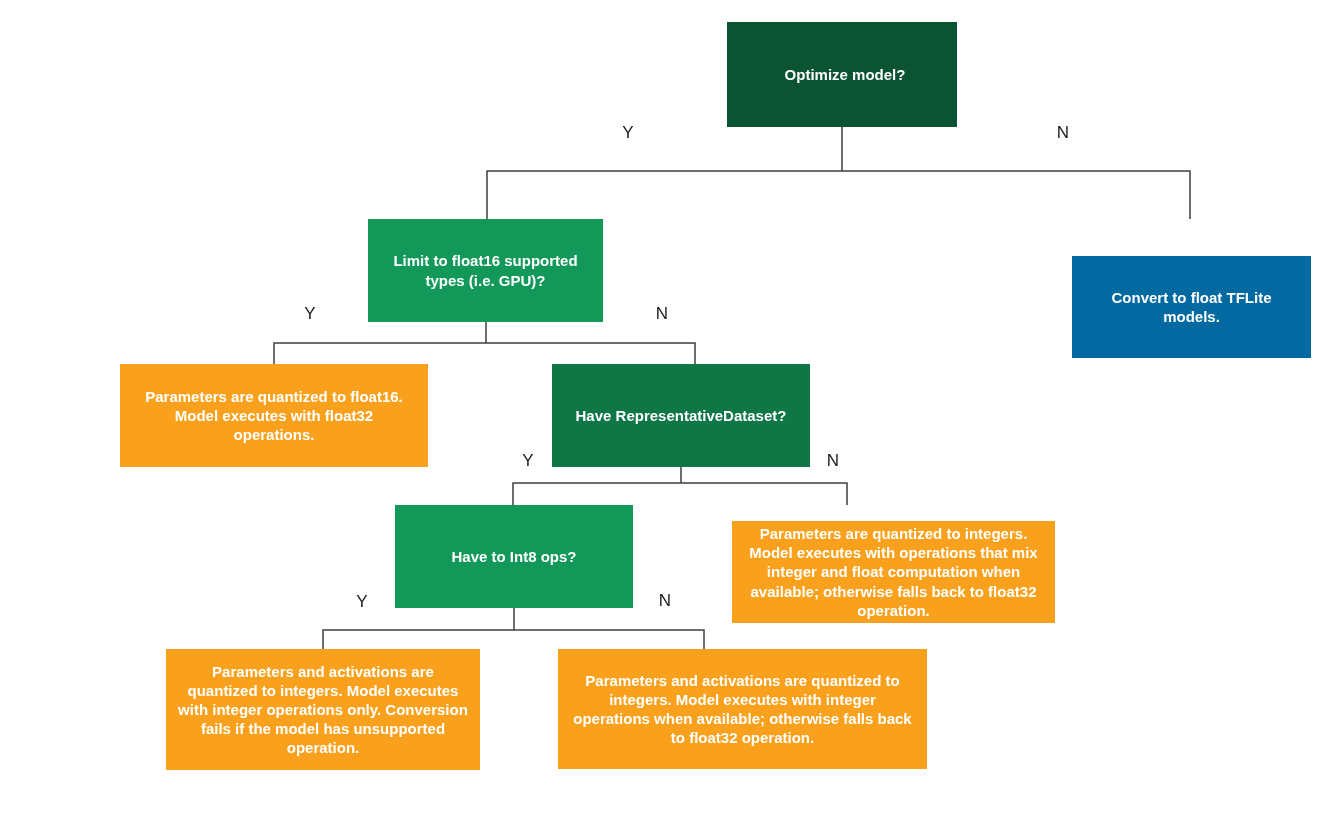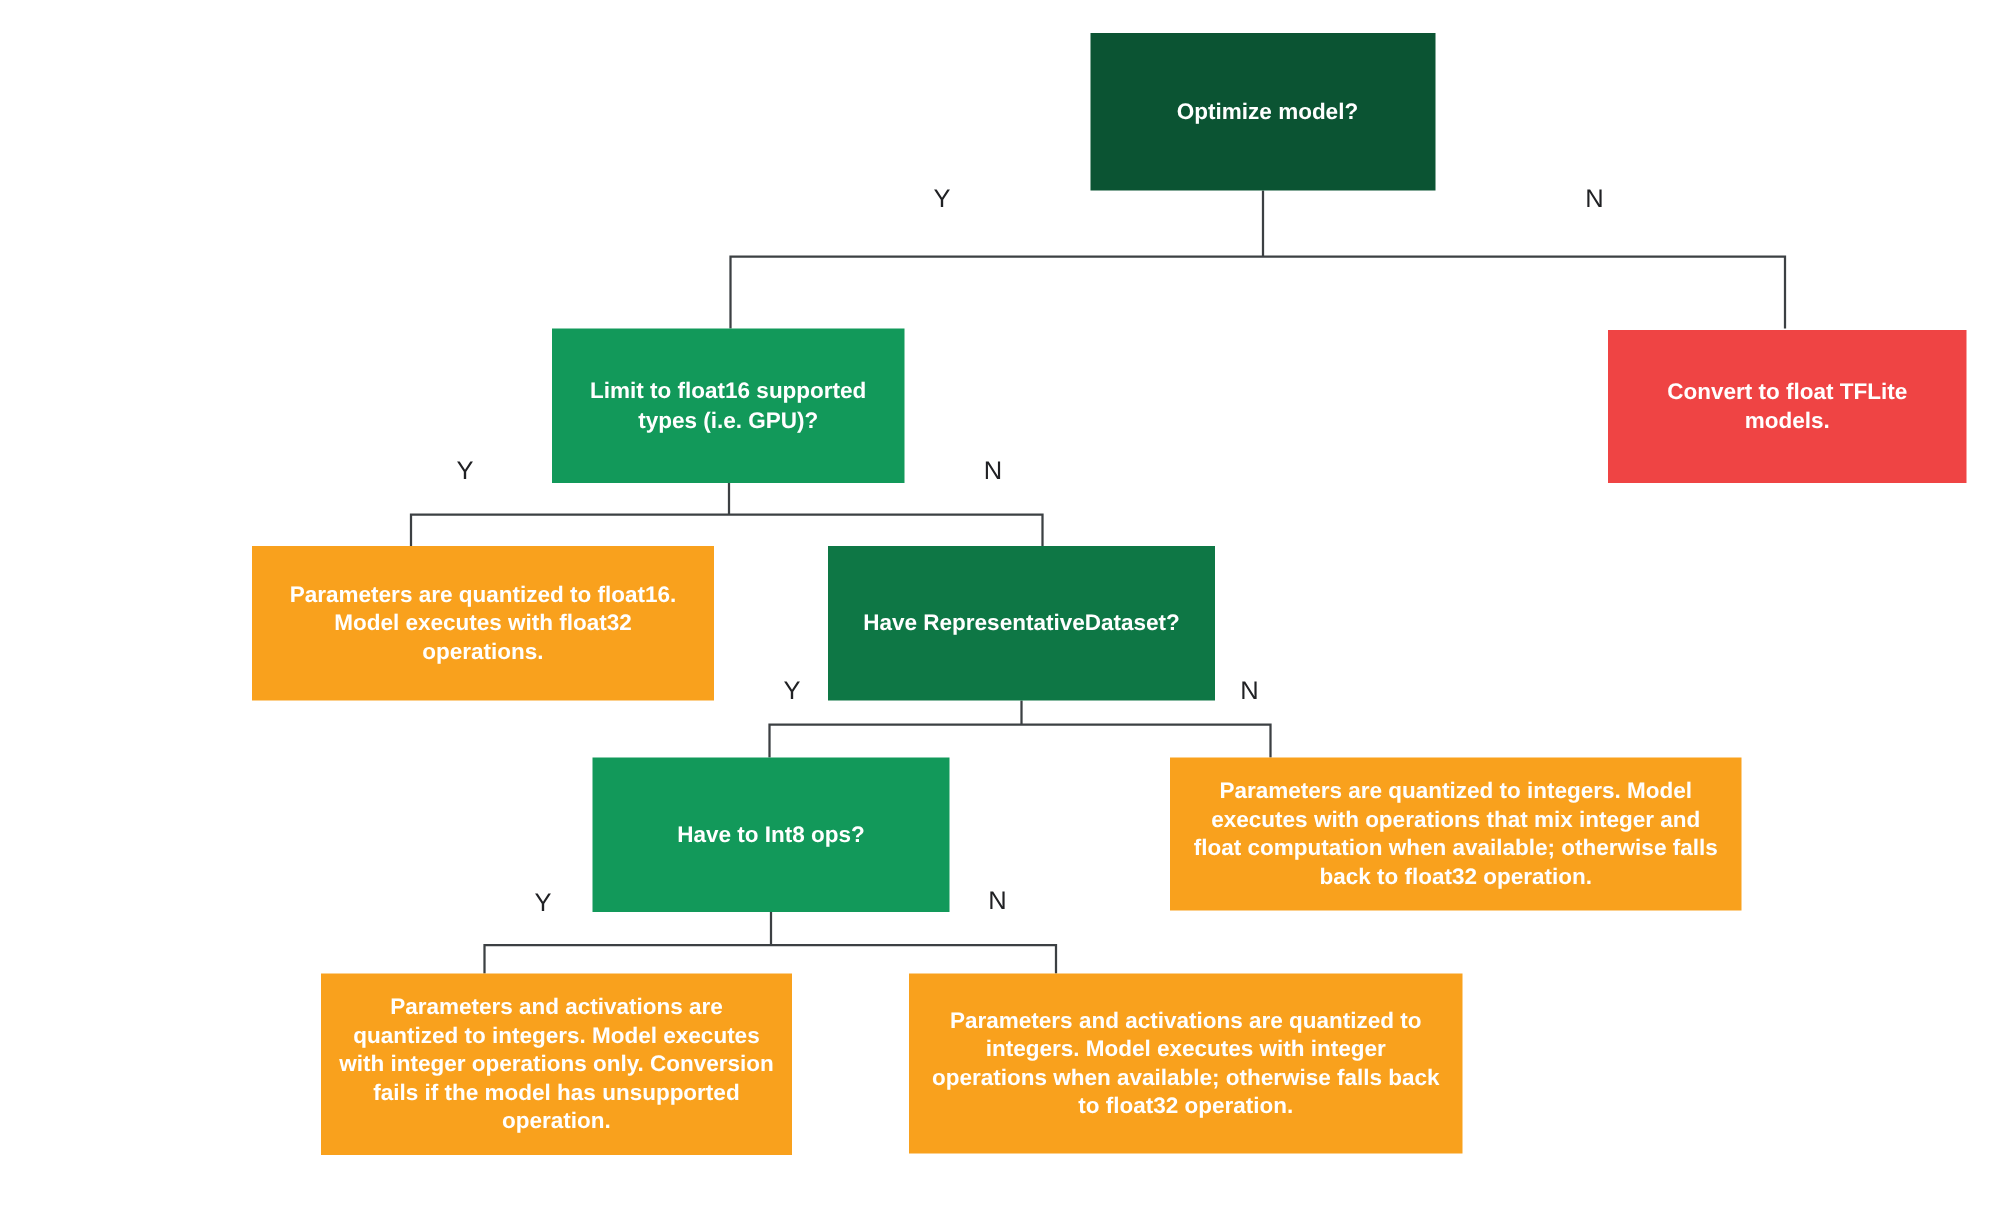--- a/index.html
+++ b/index.html
@@ -16,39 +16,39 @@
     display:flex;align-items:center;justify-content:center;
     text-align:center;
     color:#ffffff;
     font-weight:bold;
     font-size:15px;
     line-height:1.28;
     padding:8px 14px;
     box-sizing:border-box;
   }
   .dark-green{background:#0b5433;padding-left:20px;}
-  .mid-green{background:#ef4444;}
+  .mid-green{background:#0369a1;margin-top:36px;}
   .mid-green2{background:#0e7745;}
   .green{background:#12995a;}
-  .orange{background:#f9a11d;margin-left:48px;}
+  .orange{background:#f9a11d;}
   .branch-label{
     position:absolute;
     color:#202124;
     font-size:17px;
     font-weight:400;
     transform:translate(-50%,-50%);
   }
   
   #n-optimize      {left:727px; top:22px;  width:230px; height:105px;}
   #n-float16       {left:368px; top:219px; width:235px; height:103px;align-items:center;}
   #n-convert-float {left:1072px;top:220px; width:239px; height:102px;}
   #n-quant-float16 {left:120px; top:364px; width:308px; height:103px;}
   #n-have-dataset  {left:552px; top:364px; width:258px; height:103px;}
   #n-int8          {left:395px; top:505px; width:238px; height:103px;}
-  #n-mixed         {left:732px; top:505px; width:381px; height:102px;}
+  #n-mixed         {left:732px; top:521px; width:323px; height:102px;}
   #n-int-only      {left:166px; top:649px; width:314px; height:121px; padding:8px 10px;}
   #n-int-fallback  {left:558px; top:649px; width:369px; height:120px;}
   
   #bl-l1-yes{left:628px; top:133px;}
   #bl-l1-no {left:1063px;top:133px;}
   #bl-l2-yes{left:310px; top:314px;}
   #bl-l2-no {left:662px; top:314px;}
   #bl-l3-yes{left:528px; top:461px;}
   #bl-l3-no {left:833px; top:461px;}
   #bl-l4-yes{left:362px; top:602px;}

